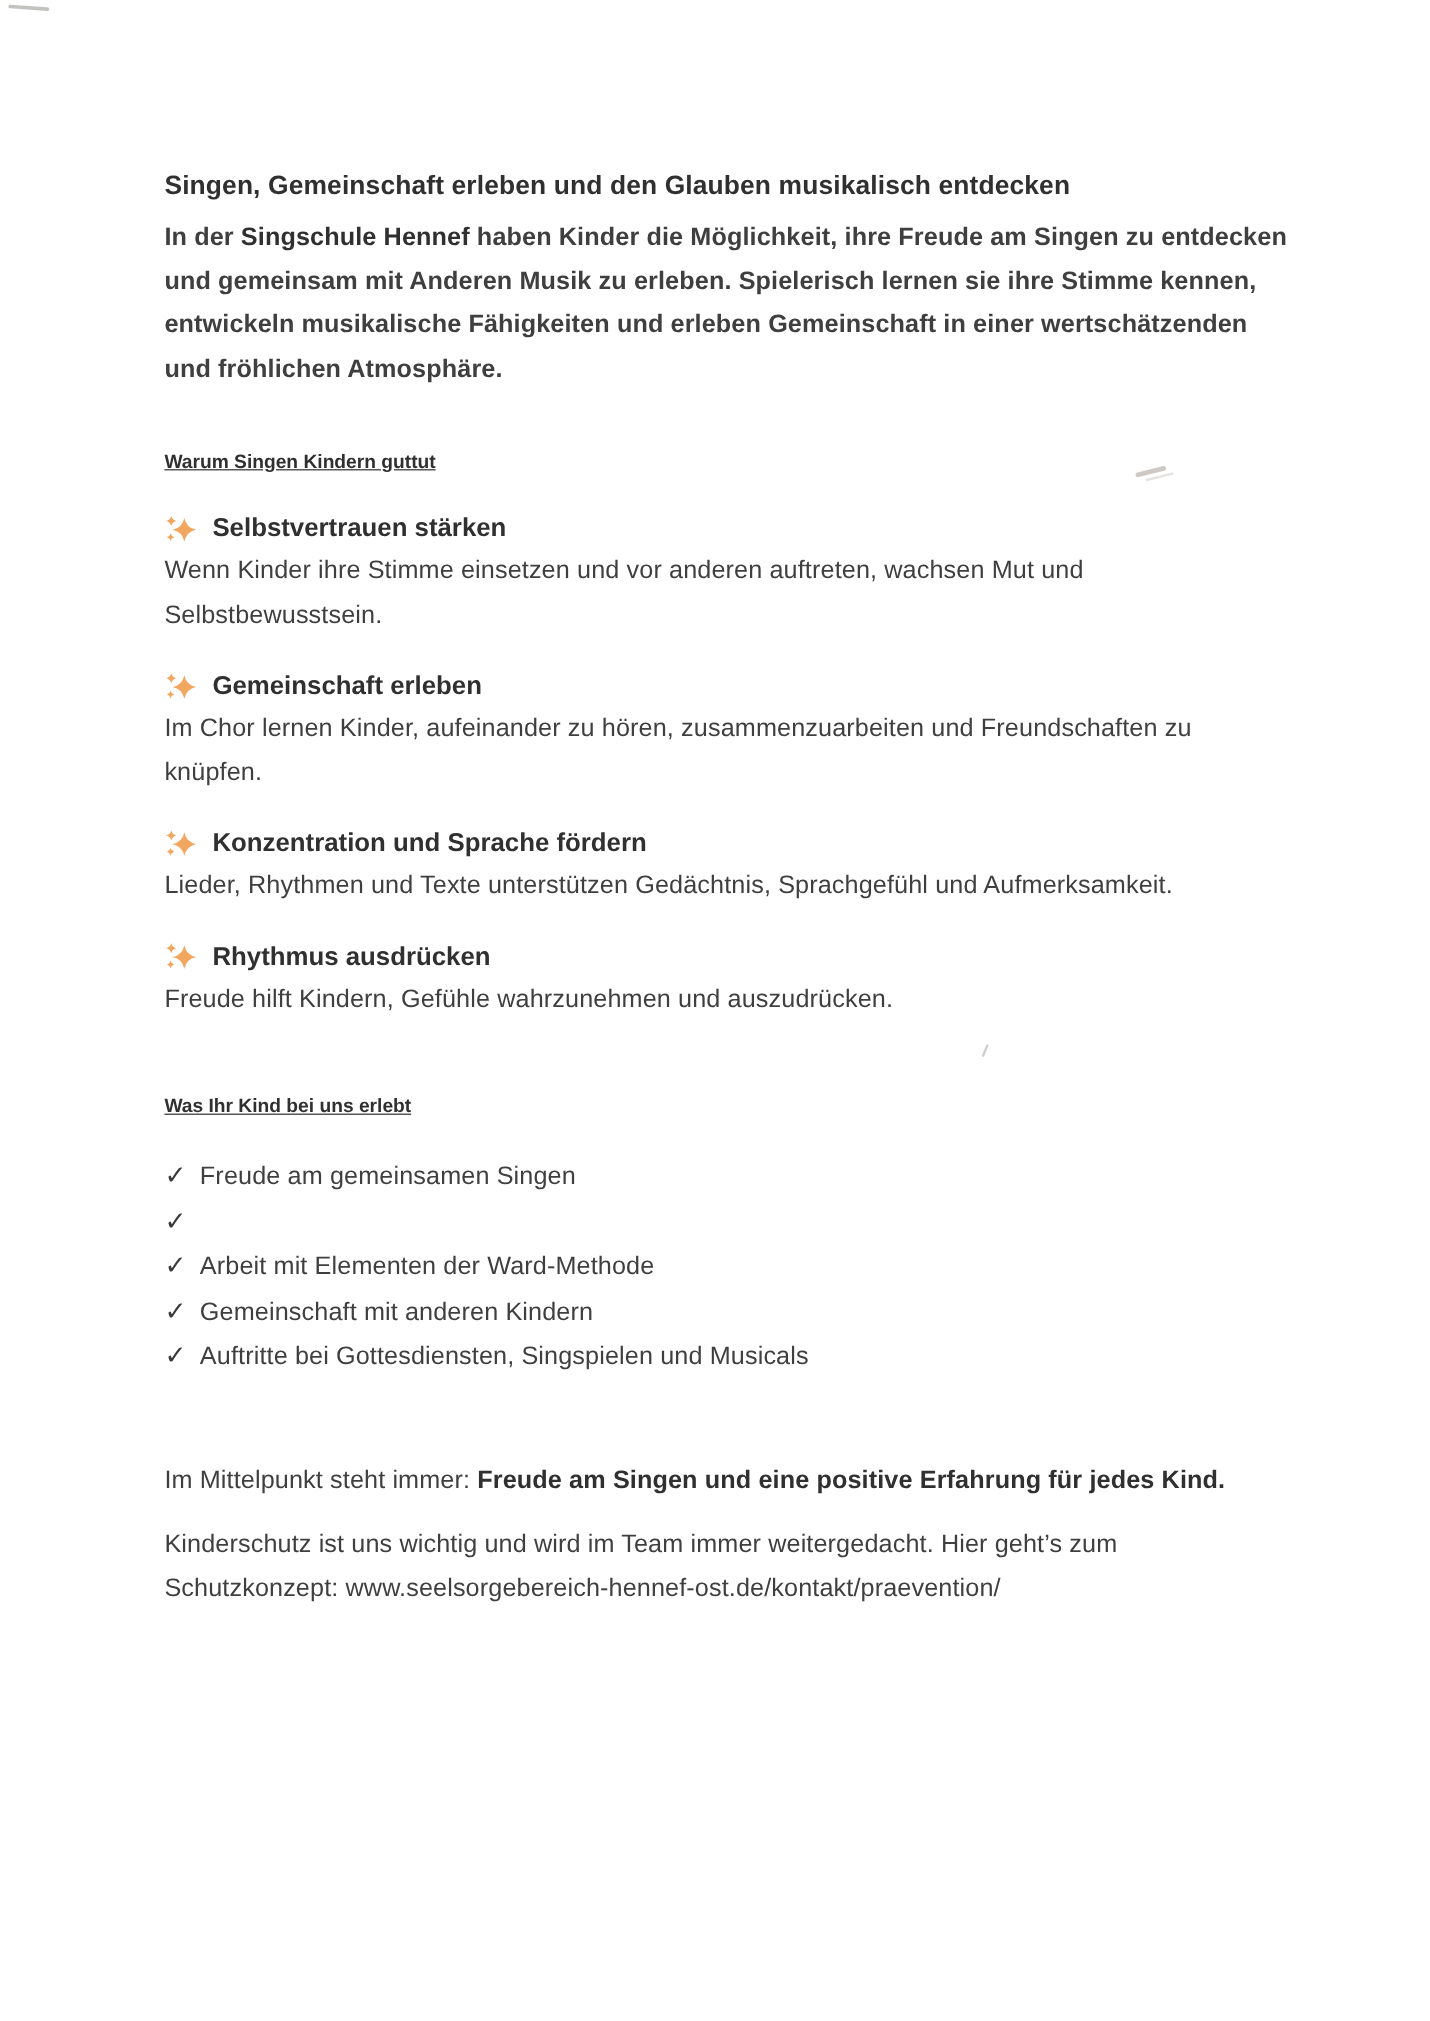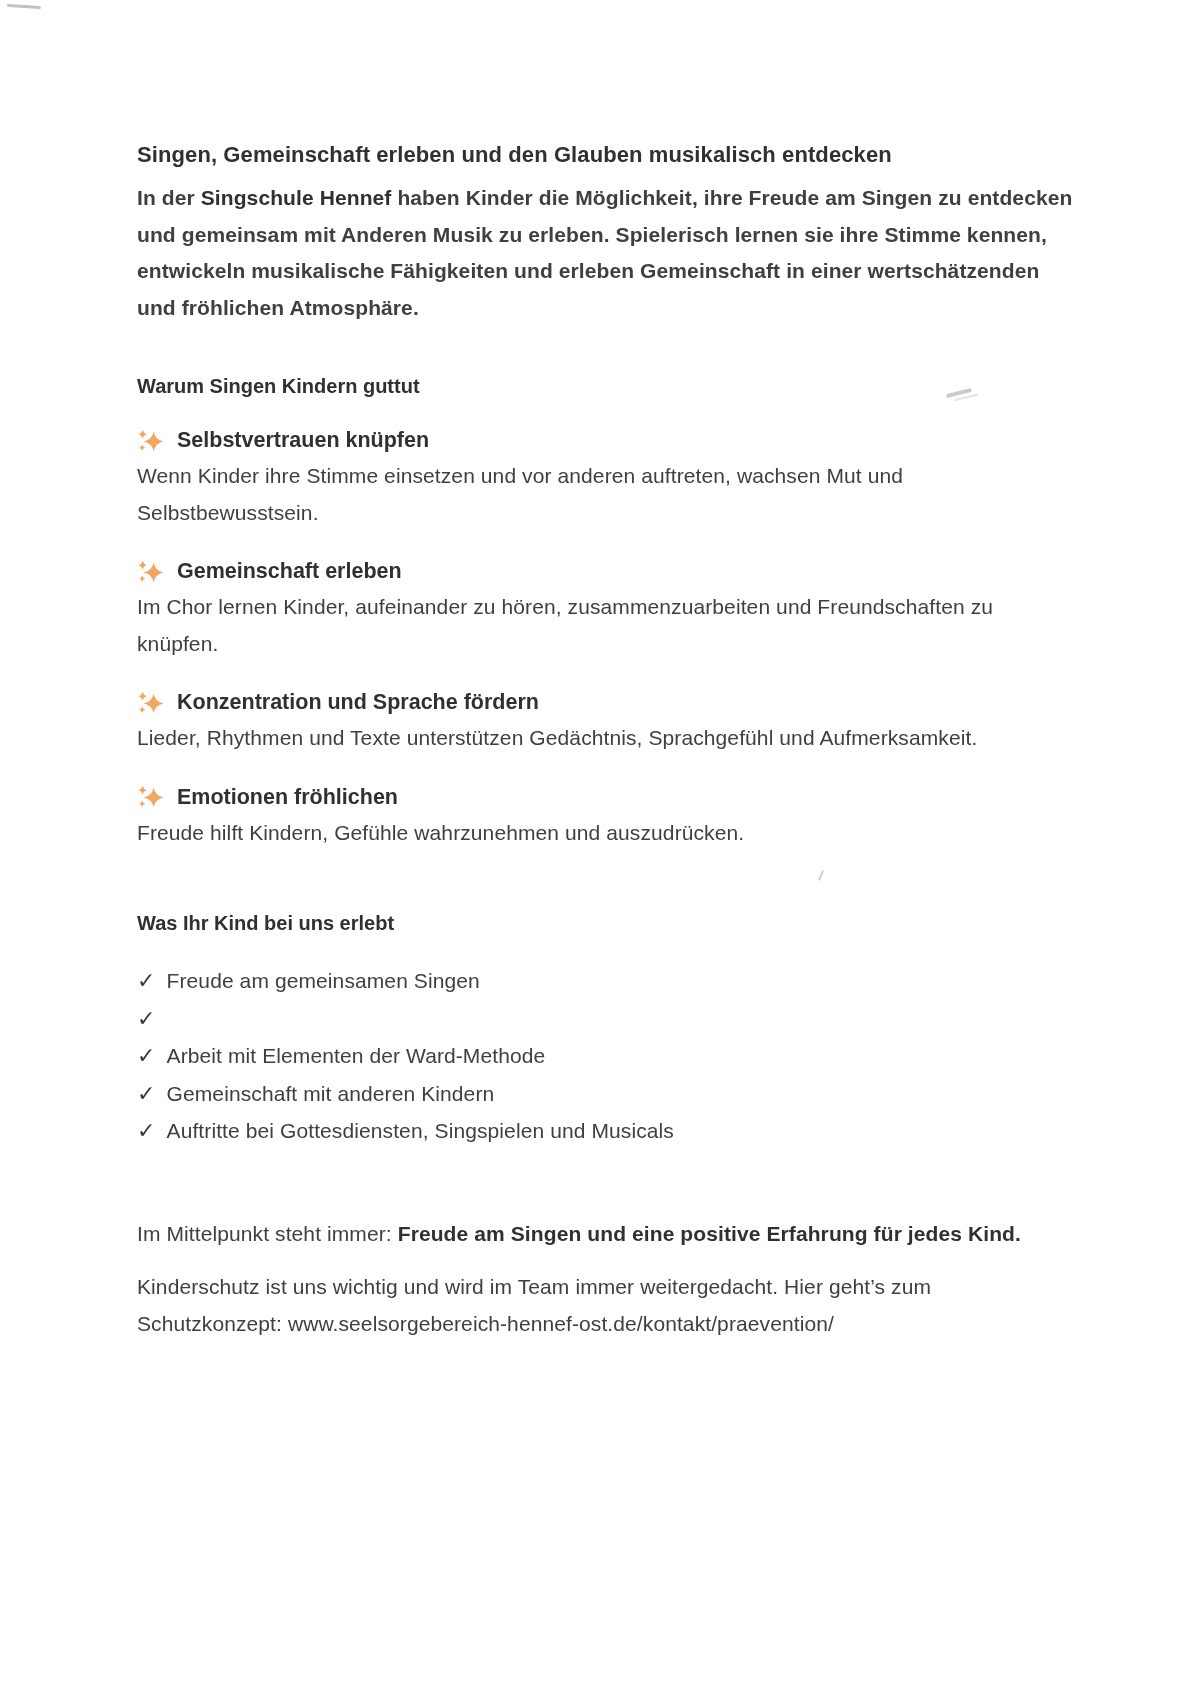--- a/index.html
+++ b/index.html
@@ -43,22 +43,23 @@
   }
   .intro-paragraph {
     margin-top: 11px;
     font-weight: bold;
   }
   .intro-paragraph strong,
   .closing strong {
     color: #303030;
   }
   h2.section-heading {
-    font-size: 20px;
+    font-size: 16px;
     line-height: 28px;
+    text-decoration: underline;
   }
   .benefits-heading { margin-top: 46px; }
   .benefit { margin-top: 26px; }
   .benefit-title {
     display: flex;
     align-items: center;
     font-size: 21.5px;
     line-height: 28px;
   }
   .benefit-title .icon {
@@ -145,21 +146,21 @@
 
     <section class="benefit">
       <h3 class="benefit-title">
         <span class="icon">
           <svg viewBox="0 0 26 26" xmlns="http://www.w3.org/2000/svg">
             <path d="M16 3.5 Q17.6 11.4 25.5 13 Q17.6 14.6 16 22.5 Q14.4 14.6 6.5 13 Q14.4 11.4 16 3.5 Z" fill="#f1a75f"></path>
             <path d="M5.5 2 Q6.3 5.2 9.5 6 Q6.3 6.8 5.5 10 Q4.7 6.8 1.5 6 Q4.7 5.2 5.5 2 Z" fill="#f1a75f"></path>
             <path d="M5 16 Q5.6 18.4 8 19 Q5.6 19.6 5 22 Q4.4 19.6 2 19 Q4.4 18.4 5 16 Z" fill="#f1a75f"></path>
           </svg>
         </span>
-        <span class="benefit-title-text">Selbstvertrauen knüpfen</span>
+        <span class="benefit-title-text">Selbstvertrauen stärken</span>
       </h3>
       <p class="benefit-text">Wenn Kinder ihre Stimme einsetzen und vor anderen auftreten, wachsen Mut und Selbstbewusstsein.</p>
     </section>
 
     <section class="benefit">
       <h3 class="benefit-title">
         <span class="icon">
           <svg viewBox="0 0 26 26" xmlns="http://www.w3.org/2000/svg">
             <path d="M16 3.5 Q17.6 11.4 25.5 13 Q17.6 14.6 16 22.5 Q14.4 14.6 6.5 13 Q14.4 11.4 16 3.5 Z" fill="#f1a75f"></path>
             <path d="M5.5 2 Q6.3 5.2 9.5 6 Q6.3 6.8 5.5 10 Q4.7 6.8 1.5 6 Q4.7 5.2 5.5 2 Z" fill="#f1a75f"></path>
@@ -187,21 +188,21 @@
 
     <section class="benefit">
       <h3 class="benefit-title">
         <span class="icon">
           <svg viewBox="0 0 26 26" xmlns="http://www.w3.org/2000/svg">
             <path d="M16 3.5 Q17.6 11.4 25.5 13 Q17.6 14.6 16 22.5 Q14.4 14.6 6.5 13 Q14.4 11.4 16 3.5 Z" fill="#f1a75f"></path>
             <path d="M5.5 2 Q6.3 5.2 9.5 6 Q6.3 6.8 5.5 10 Q4.7 6.8 1.5 6 Q4.7 5.2 5.5 2 Z" fill="#f1a75f"></path>
             <path d="M5 16 Q5.6 18.4 8 19 Q5.6 19.6 5 22 Q4.4 19.6 2 19 Q4.4 18.4 5 16 Z" fill="#f1a75f"></path>
           </svg>
         </span>
-        <span class="benefit-title-text">Emotionen fröhlichen</span>
+        <span class="benefit-title-text">Rhythmus ausdrücken</span>
       </h3>
       <p class="benefit-text">Freude hilft Kindern, Gefühle wahrzunehmen und auszudrücken.</p>
     </section>
 
     <h2 class="section-heading experience-heading">Was Ihr Kind bei uns erlebt</h2>
 
     <ul class="checklist">
       <li>
         <span class="check">✓</span>
         <span>Freude am gemeinsamen Singen</span>

